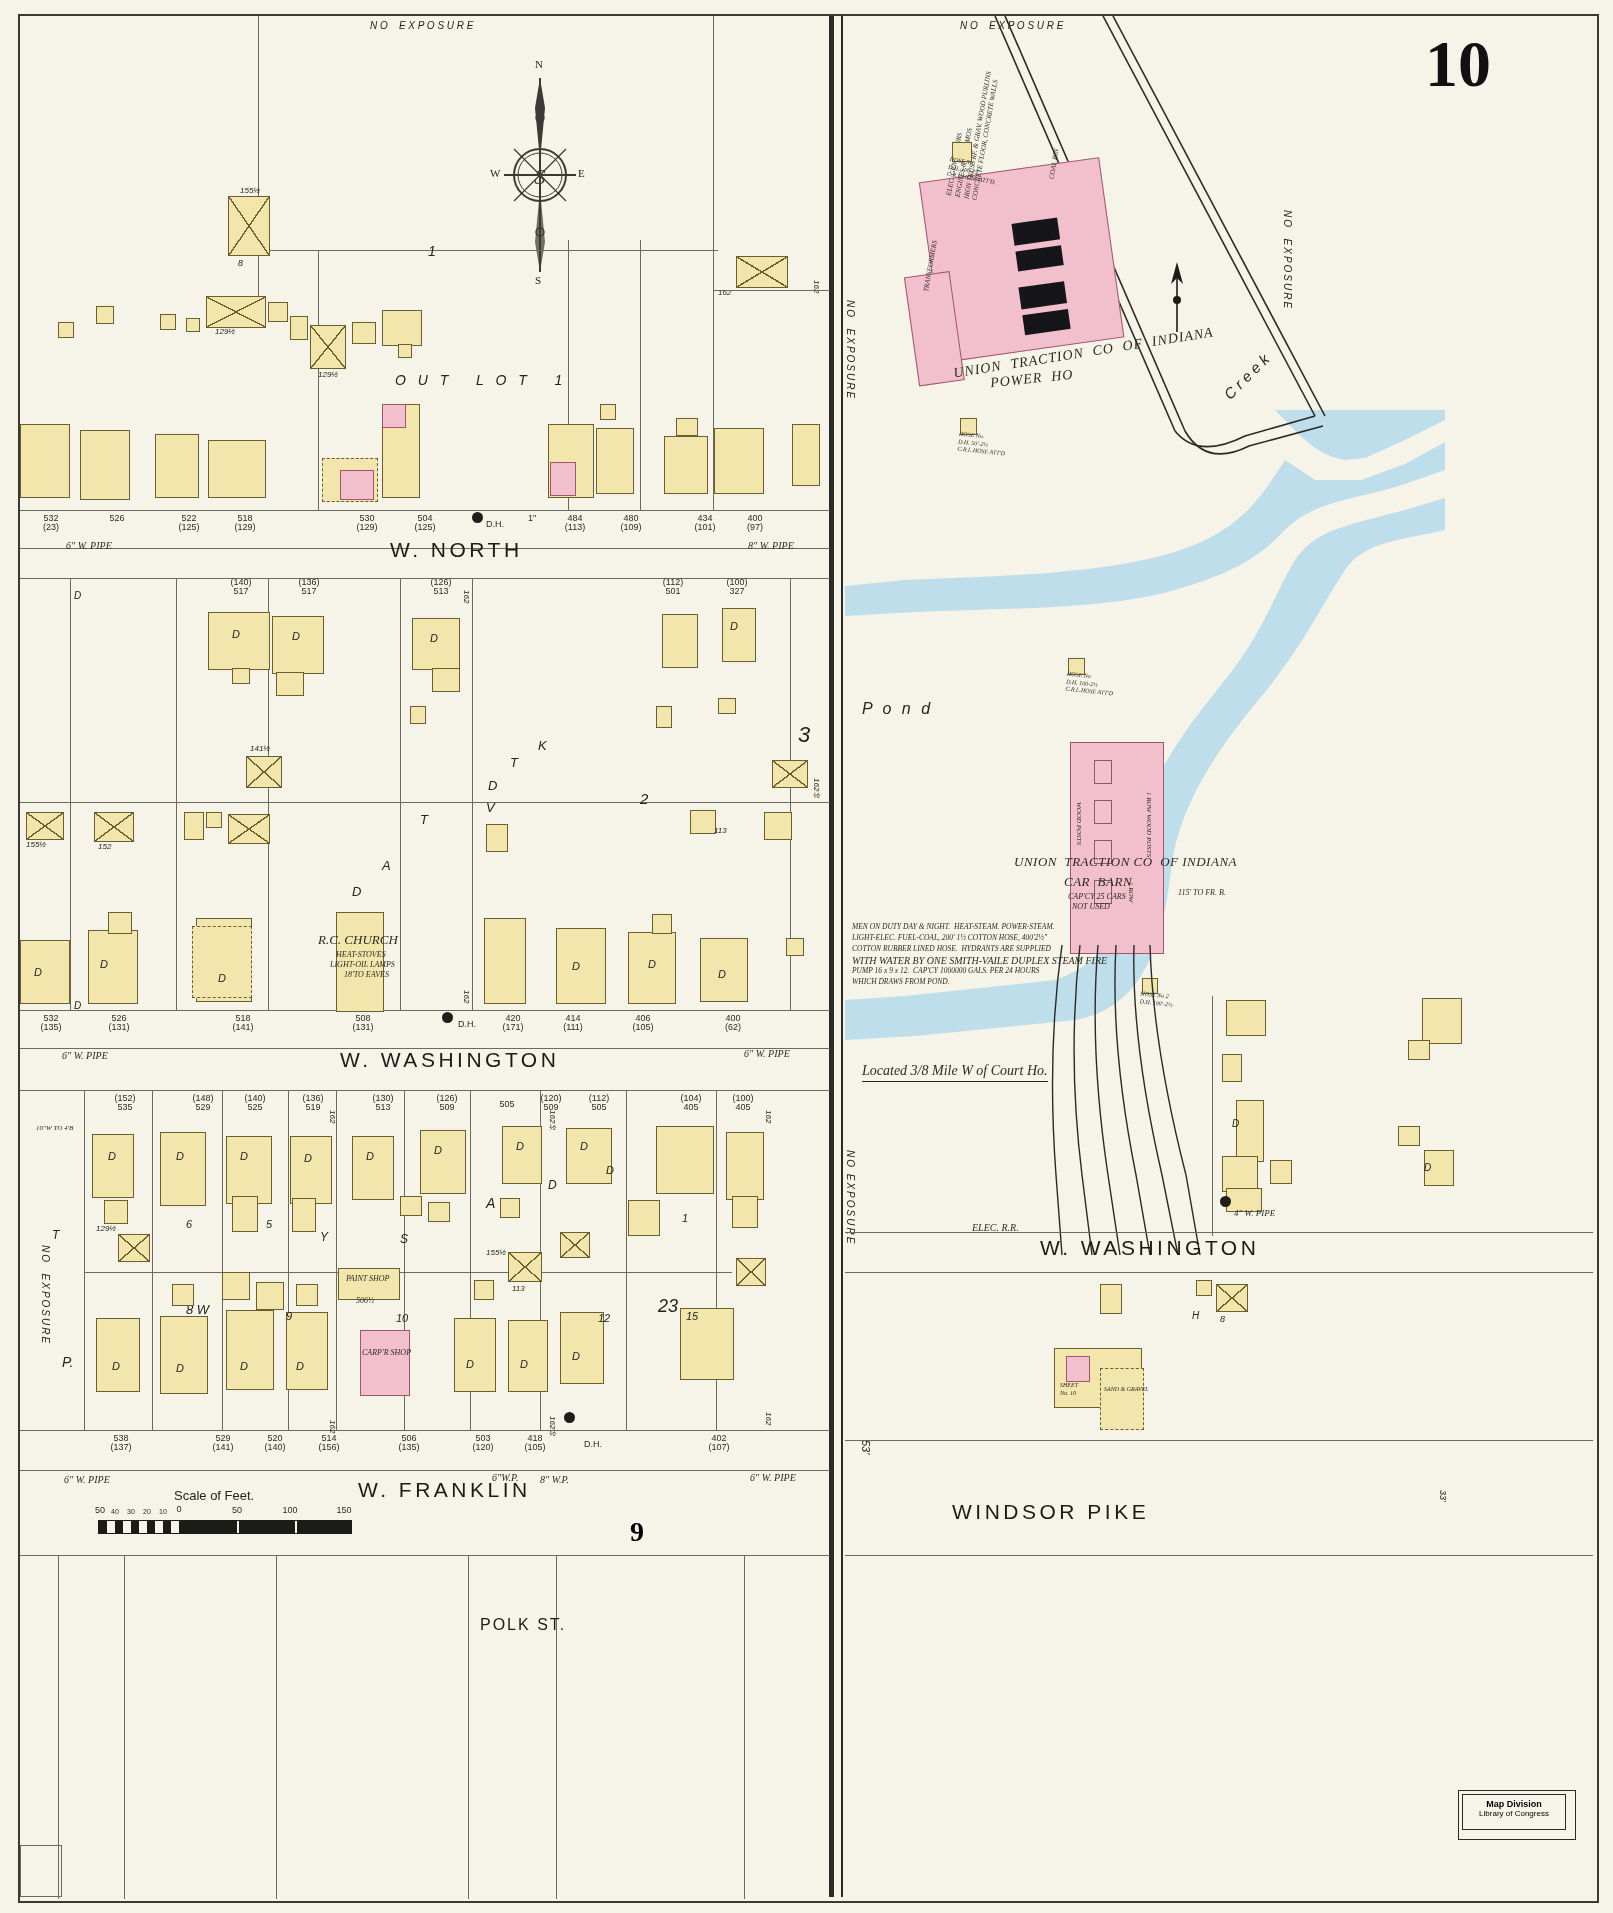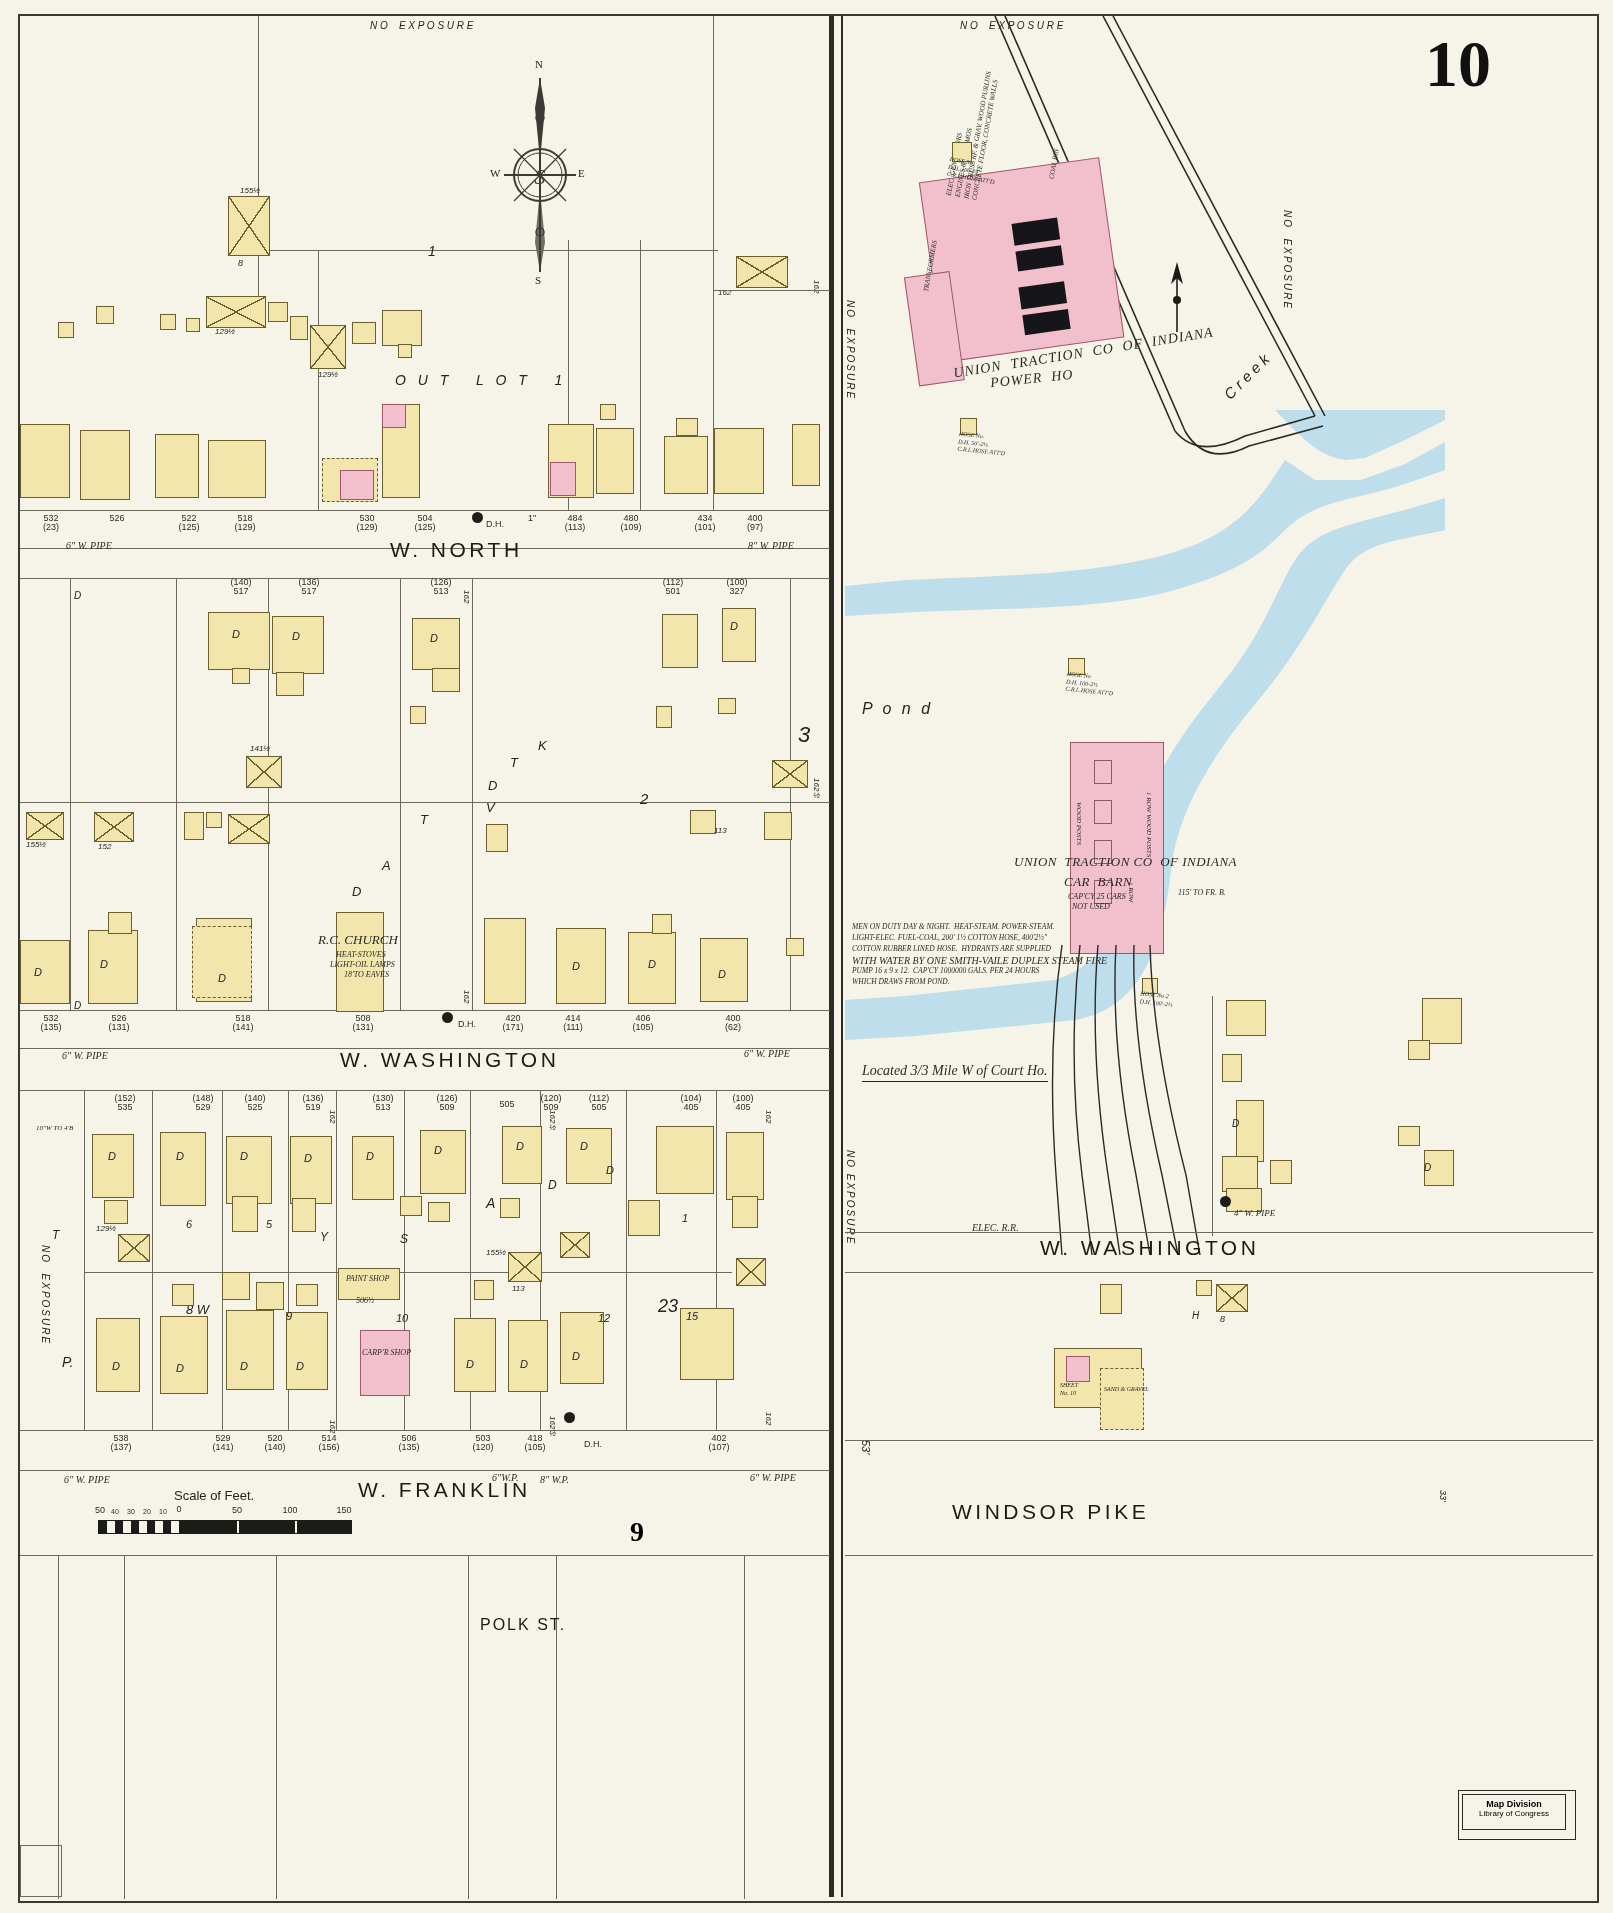--- a/index.html
+++ b/index.html
@@ -527,21 +527,21 @@
 
   <div class="abs" style="left:852px;top:922px;width:260px;height:70px;">
     <div class="hand" style="left:0;top:0px;font-size:7.5px;">MEN ON DUTY DAY &amp; NIGHT.  HEAT-STEAM. POWER-STEAM.</div>
     <div class="hand" style="left:0;top:11px;font-size:7.5px;">LIGHT-ELEC. FUEL-COAL, 200' 1½ COTTON HOSE, 400'2½"</div>
     <div class="hand" style="left:0;top:22px;font-size:7.5px;">COTTON RUBBER LINED HOSE.  HYDRANTS ARE SUPPLIED</div>
     <div class="hand" style="left:0;top:33px;font-size:10px;">WITH WATER BY ONE SMITH-VAILE DUPLEX STEAM FIRE</div>
     <div class="hand" style="left:0;top:44px;font-size:7.5px;">PUMP 16 x 9 x 12.  CAP'CY 1000000 GALS. PER 24 HOURS</div>
     <div class="hand" style="left:0;top:55px;font-size:7.5px;">WHICH DRAWS FROM POND.</div>
   </div>
 
-  <div class="hand" style="left:862px;top:1062px;font-size:14px;border-bottom:1.2px solid #23231f;padding-bottom:1px;">Located 3/3 Mile W of Court Ho.</div>
+  <div class="hand" style="left:862px;top:1062px;font-size:14px;border-bottom:1.2px solid #23231f;padding-bottom:1px;">Located 3/8 Mile W of Court Ho.</div>
 
   <div class="lot" style="left:1212px;top:996px;width:1px;height:240px;border-width:0 0 0 1px;"></div>
   <div class="bldg" style="left:1226px;top:1000px;width:38px;height:34px;"></div>
   <div class="bldg" style="left:1222px;top:1054px;width:18px;height:26px;"></div>
   <div class="bldg" style="left:1236px;top:1100px;width:26px;height:60px;"></div>
   <div class="bldg" style="left:1222px;top:1156px;width:34px;height:34px;"></div>
   <div class="bldg" style="left:1270px;top:1160px;width:20px;height:22px;"></div>
   <div class="bldg" style="left:1422px;top:998px;width:38px;height:44px;"></div>
   <div class="bldg" style="left:1408px;top:1040px;width:20px;height:18px;"></div>
   <div class="bldg" style="left:1398px;top:1126px;width:20px;height:18px;"></div>

